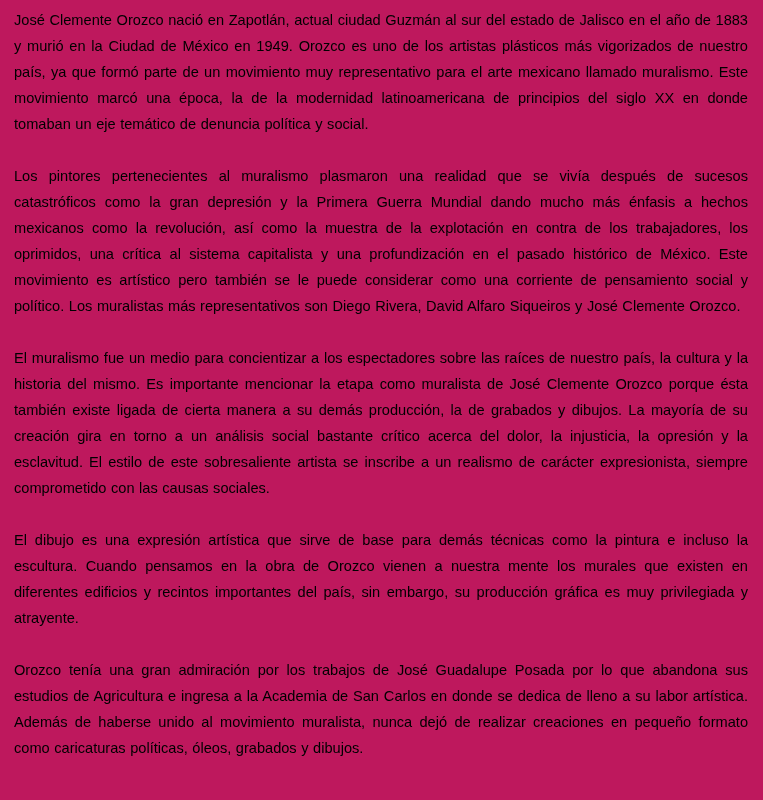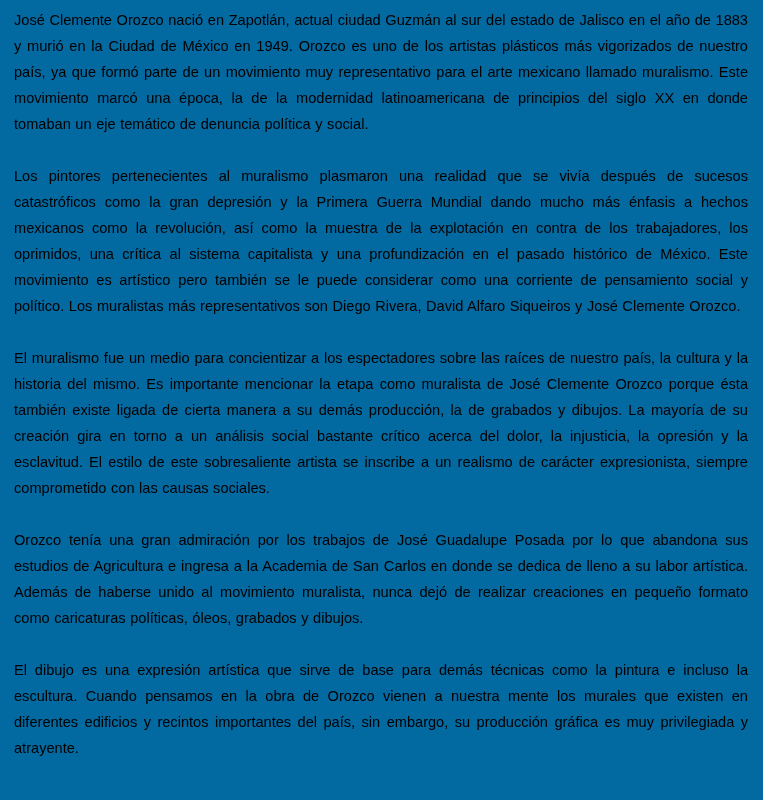--- a/index.html
+++ b/index.html
@@ -5,35 +5,35 @@
   html, body {
     margin: 0;
     padding: 0;
     background: #ffffff;
   }
   .page {
     width: 763px;
     height: 800px;
     box-sizing: border-box;
     padding: 7px 15px 0 14px;
-    background: #0369a1;
+    background: #be185d;
     overflow: hidden;
   }
   .doc-paragraph {
     font-family: "Liberation Sans", sans-serif;
     font-size: 14.6px;
     line-height: 26px;
     color: #000000;
     text-align: justify;
     margin: 0 0 26px 0;
     word-spacing: 0.5px;
   }
 </style>
 </head>
 <body>
 
 <div class="page">
   <p class="doc-paragraph">José Clemente Orozco nació en Zapotlán, actual ciudad Guzmán al sur del estado de Jalisco en el año de 1883 y murió en la Ciudad de México en 1949. Orozco es uno de los artistas plásticos más vigorizados de nuestro país, ya que formó parte de un movimiento muy representativo para el arte mexicano llamado muralismo. Este movimiento marcó una época, la de la modernidad latinoamericana de principios del siglo XX en donde tomaban un eje temático de denuncia política y social.</p>
   <p class="doc-paragraph">Los pintores pertenecientes al muralismo plasmaron una realidad que se vivía después de sucesos catastróficos como la gran depresión y la Primera Guerra Mundial dando mucho más énfasis a hechos mexicanos como la revolución, así como la muestra de la explotación en contra de los trabajadores, los oprimidos, una crítica al sistema capitalista y una profundización en el pasado histórico de México. Este movimiento es artístico pero también se le puede considerar como una corriente de pensamiento social y político. Los muralistas más representativos son Diego Rivera, David Alfaro Siqueiros y José Clemente Orozco.</p>
   <p class="doc-paragraph">El muralismo fue un medio para concientizar a los espectadores sobre las raíces de nuestro país, la cultura y la historia del mismo. Es importante mencionar la etapa como muralista de José Clemente Orozco porque ésta también existe ligada de cierta manera a su demás producción, la de grabados y dibujos. La mayoría de su creación gira en torno a un análisis social bastante crítico acerca del dolor, la injusticia, la opresión y la esclavitud. El estilo de este sobresaliente artista se inscribe a un realismo de carácter expresionista, siempre comprometido con las causas sociales.</p>
+  <p class="doc-paragraph">El dibujo es una expresión artística que sirve de base para demás técnicas como la pintura e incluso la escultura. Cuando pensamos en la obra de Orozco vienen a nuestra mente los murales que existen en diferentes edificios y recintos importantes del país, sin embargo, su producción gráfica es muy privilegiada y atrayente.</p>
   <p class="doc-paragraph">Orozco tenía una gran admiración por los trabajos de José Guadalupe Posada por lo que abandona sus estudios de Agricultura e ingresa a la Academia de San Carlos en donde se dedica de lleno a su labor artística. Además de haberse unido al movimiento muralista, nunca dejó de realizar creaciones en pequeño formato como caricaturas políticas, óleos, grabados y dibujos.</p>
-  <p class="doc-paragraph">El dibujo es una expresión artística que sirve de base para demás técnicas como la pintura e incluso la escultura. Cuando pensamos en la obra de Orozco vienen a nuestra mente los murales que existen en diferentes edificios y recintos importantes del país, sin embargo, su producción gráfica es muy privilegiada y atrayente.</p>
 </div>
 
 </body></html>

